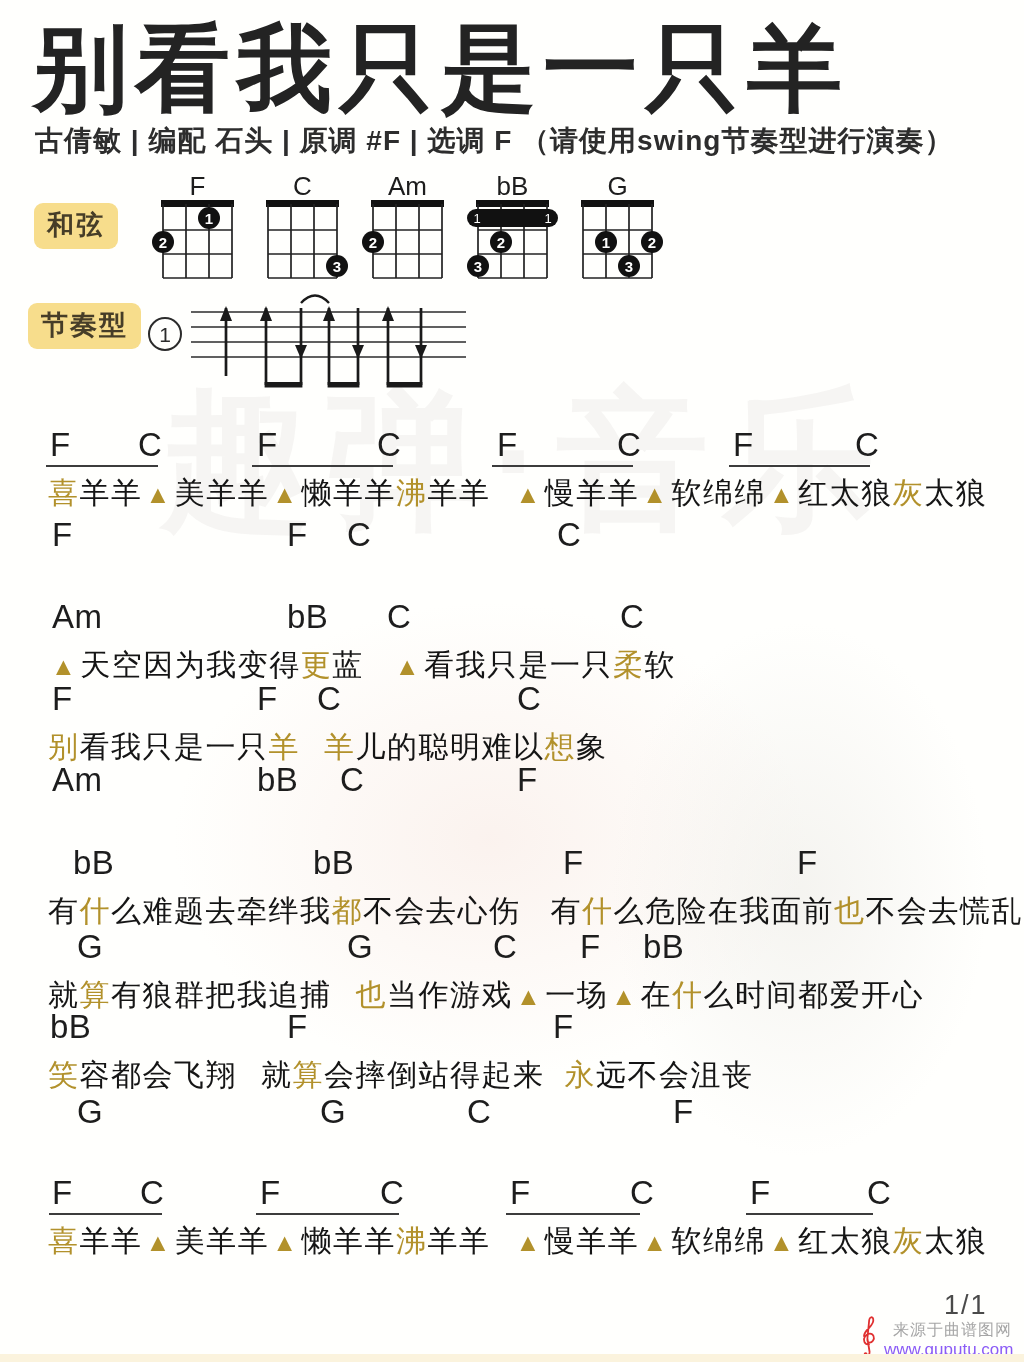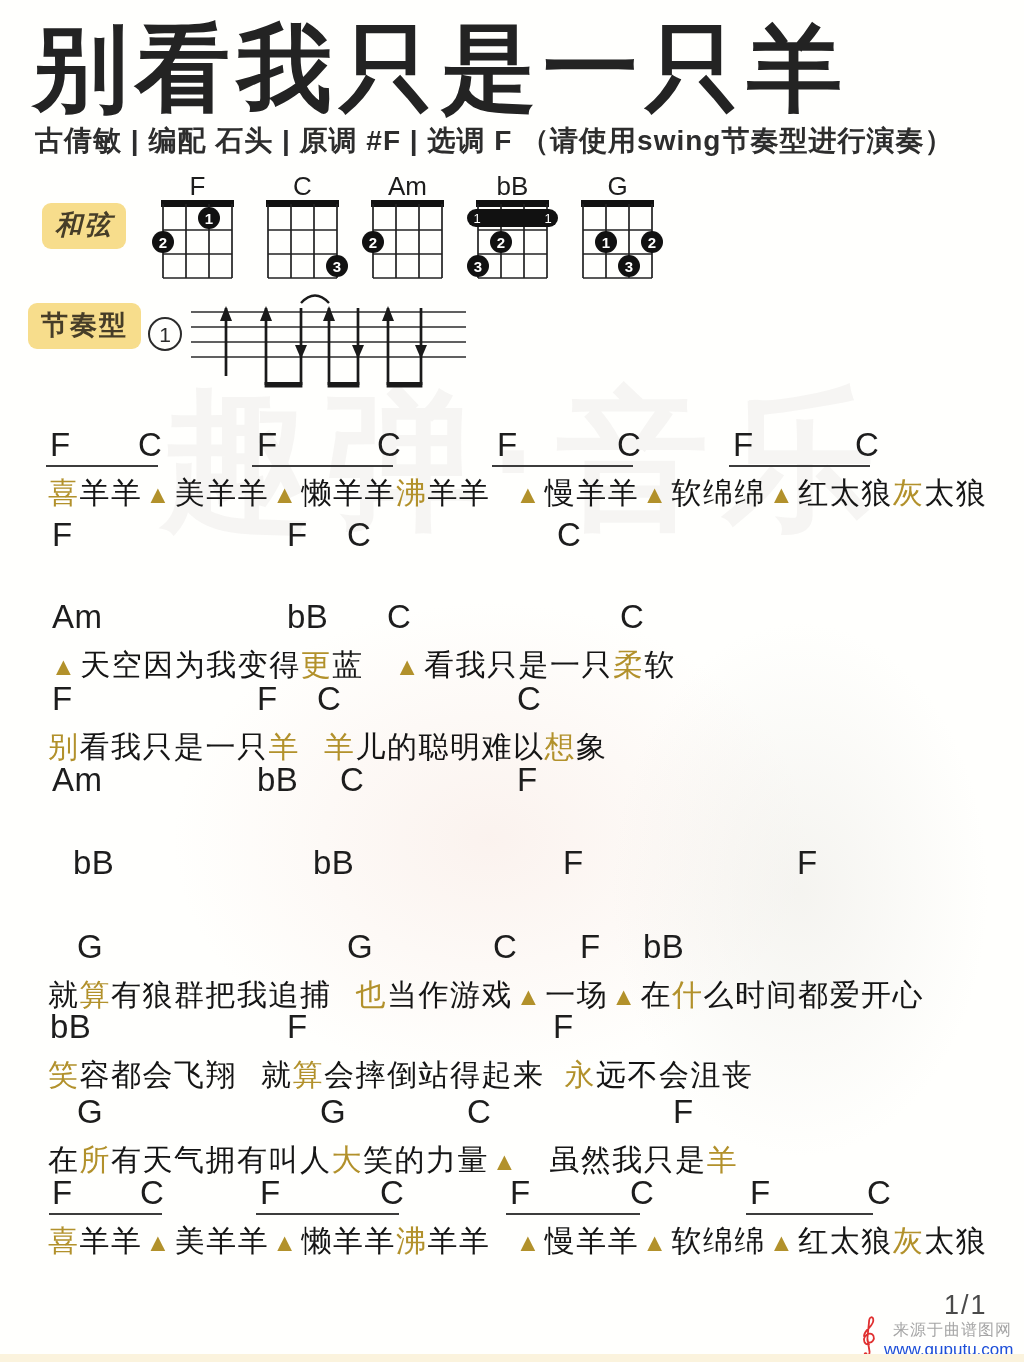--- a/index.html
+++ b/index.html
@@ -5,34 +5,34 @@
   html,body{margin:0;padding:0;}
   body{font-family:"Liberation Sans","DejaVu Sans",sans-serif;background:#e8e8e8;}
   #sheet{position:relative;width:1024px;height:1362px;background:var(--bg,#fffffd);overflow:hidden;margin:0 auto;}
   .blob{position:absolute;border-radius:50%;pointer-events:none;}
   #blob-1{left:170px;top:600px;width:640px;height:480px;background:radial-gradient(ellipse at center,rgba(244,222,214,.38),rgba(244,222,214,0) 70%);}
   #blob-2{left:610px;top:620px;width:380px;height:540px;background:radial-gradient(ellipse at center,rgba(232,230,224,.45),rgba(232,230,224,0) 70%);}
   #watermark{position:absolute;left:160px;top:360px;font-size:152px;font-weight:700;letter-spacing:14px;color:var(--wm,rgba(85,80,65,.055));white-space:nowrap;pointer-events:none;}
   #page-title{position:absolute;left:33px;top:6px;font-size:95px;font-weight:900;color:#232323;letter-spacing:7px;white-space:nowrap;}
   #page-subtitle{position:absolute;left:35px;top:122px;font-size:28px;font-weight:600;color:#2d2d2d;letter-spacing:1px;white-space:nowrap;}
   .tag{position:absolute;background:var(--tagbg,#F7DD8C);border-radius:9px;font-size:27px;font-weight:600;color:#463d28;padding:4px 13px 6px;letter-spacing:2px;}
-  #chords-tag{left:42px;top:203px;font-style:italic;}
+  #chords-tag{left:34px;top:203px;}
   #rhythm-tag{left:28px;top:303px;}
   #chord-diagrams{position:absolute;left:143px;top:172px;display:flex;}
   #rhythm-figure{position:absolute;left:146px;top:288px;}
   .song-line{position:absolute;left:0;width:1024px;height:88px;}
   .chord{position:absolute;top:0;font-size:33px;font-weight:500;color:#1d1d1d;letter-spacing:.5px;line-height:1;}
   .chord-underline{position:absolute;top:37px;height:0;border-top:2.4px solid #3c3c3c;}
   .lyrics{position:absolute;top:45px;left:48px;white-space:nowrap;font-size:30px;font-weight:400;color:#151515;letter-spacing:1.5px;line-height:1.3;}
   .g{color:var(--gold,#B2912B);}
   .tri{font-size:25px;margin:0 3px;}
   .gap{display:inline-block;}
   #page-number{position:absolute;left:944px;top:1290px;font-size:27px;color:#4a4a4a;letter-spacing:2px;}
   #source-line-1{position:absolute;left:893px;top:1320px;font-size:16px;color:#a6a6a6;letter-spacing:1px;}
-  #source-line-2{position:absolute;left:884px;top:1340px;font-size:17px;color:#1d4ed8;}
+  #source-line-2{position:absolute;left:884px;top:1340px;font-size:17px;color:#8b5cf6;}
   #clef-icon{position:absolute;left:856px;top:1314px;}
   #bottom-strip{position:absolute;left:0;bottom:0;width:100%;height:8px;background:#fbf3dd;}
 </style>
 </head>
 <body>
 
 <div id="sheet">
   <div class="blob" id="blob-1"></div>
   <div class="blob" id="blob-2"></div>
   <div id="watermark">趣弹·音乐</div>
@@ -188,41 +188,41 @@
         <span class="chord" style="left: 52px;">Am</span>
         <span class="chord" style="left: 257px;">bB</span>
         <span class="chord" style="left: 340px;">C</span>
         <span class="chord" style="left: 517px;">F</span>
       </div>
       <div class="song-line" style="top: 846px;">
         <span class="chord" style="left: 73px;">bB</span>
         <span class="chord" style="left: 313px;">bB</span>
         <span class="chord" style="left: 563px;">F</span>
         <span class="chord" style="left: 797px;">F</span>
+        <div class="lyrics"><span class="">有</span><span class="g">什</span><span class="">么难题去牵绊我</span><span class="g">都</span><span class="">不会去心伤</span><span class="gap" style="width: 30px;"></span><span class="">有</span><span class="g">什</span><span class="">么危险在我面前</span><span class="g">也</span><span class="">不会去慌乱</span></div>
       </div>
       <div class="song-line" style="top: 930px;">
         <span class="chord" style="left: 77px;">G</span>
         <span class="chord" style="left: 347px;">G</span>
         <span class="chord" style="left: 493px;">C</span>
         <span class="chord" style="left: 580px;">F</span>
         <span class="chord" style="left: 643px;">bB</span>
         <div class="lyrics"><span class="">就</span><span class="g">算</span><span class="">有狼群把我追捕</span><span class="gap" style="width: 24px;"></span><span class="g">也</span><span class="">当作游戏</span><span class="g tri">▲</span><span class="">一场</span><span class="g tri">▲</span><span class="">在</span><span class="g">什</span><span class="">么时间都爱开心</span></div>
       </div>
       <div class="song-line" style="top: 1010px;">
         <span class="chord" style="left: 50px;">bB</span>
         <span class="chord" style="left: 287px;">F</span>
         <span class="chord" style="left: 553px;">F</span>
         <div class="lyrics"><span class="g">笑</span><span class="">容都会飞翔</span><span class="gap" style="width: 24px;"></span><span class="">就</span><span class="g">算</span><span class="">会摔倒站得起来</span><span class="gap" style="width: 20px;"></span><span class="g">永</span><span class="">远不会沮丧</span></div>
       </div>
       <div class="song-line" style="top: 1095px;">
         <span class="chord" style="left: 77px;">G</span>
         <span class="chord" style="left: 320px;">G</span>
         <span class="chord" style="left: 467px;">C</span>
         <span class="chord" style="left: 673px;">F</span>
-        <div class="lyrics"><span class="">在</span><span class="g">所</span><span class="">有天气拥有叫人</span><span class="g">大</span><span class="">笑的力量</span><span class="g tri">▲</span><span class="gap" style="width: 28px;"></span><span class="">虽然我只是</span><span class="g">羊</span></div>
       </div>
       <div class="song-line" style="top: 1176px;">
         <span class="chord" style="left: 52px;">F</span>
         <span class="chord" style="left: 140px;">C</span>
         <span class="chord" style="left: 260px;">F</span>
         <span class="chord" style="left: 380px;">C</span>
         <span class="chord" style="left: 510px;">F</span>
         <span class="chord" style="left: 630px;">C</span>
         <span class="chord" style="left: 750px;">F</span>
         <span class="chord" style="left: 867px;">C</span>

